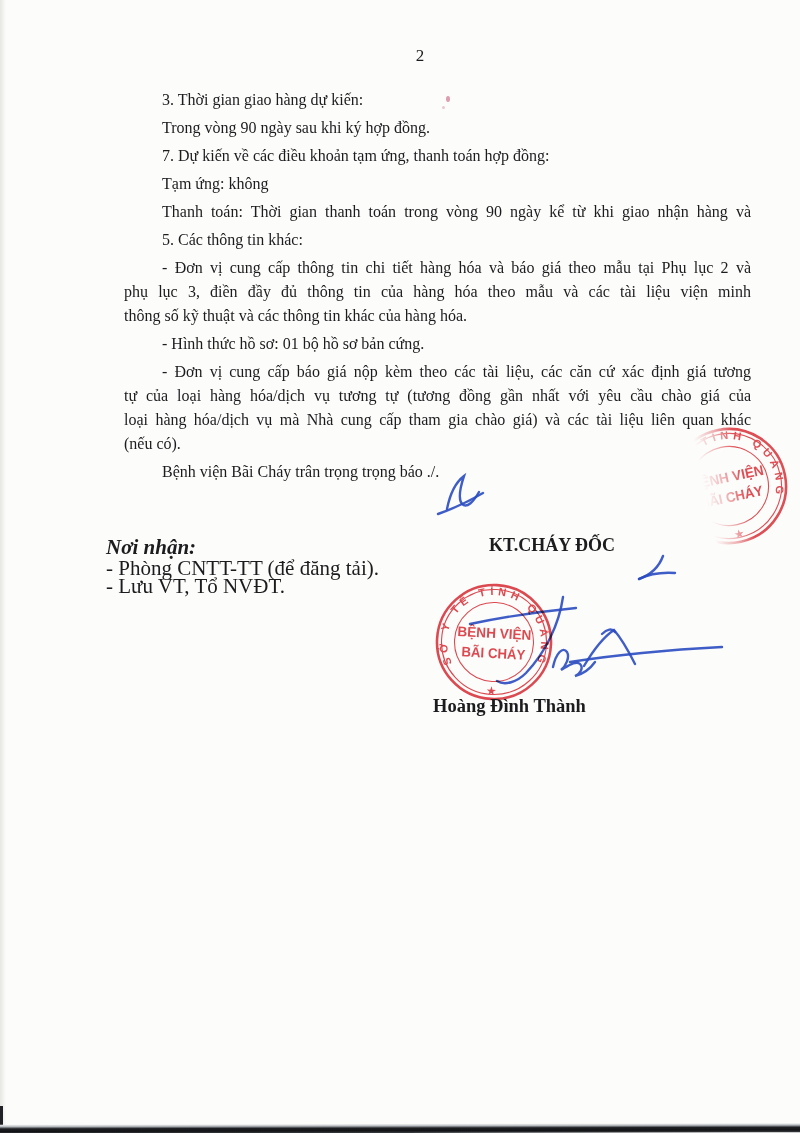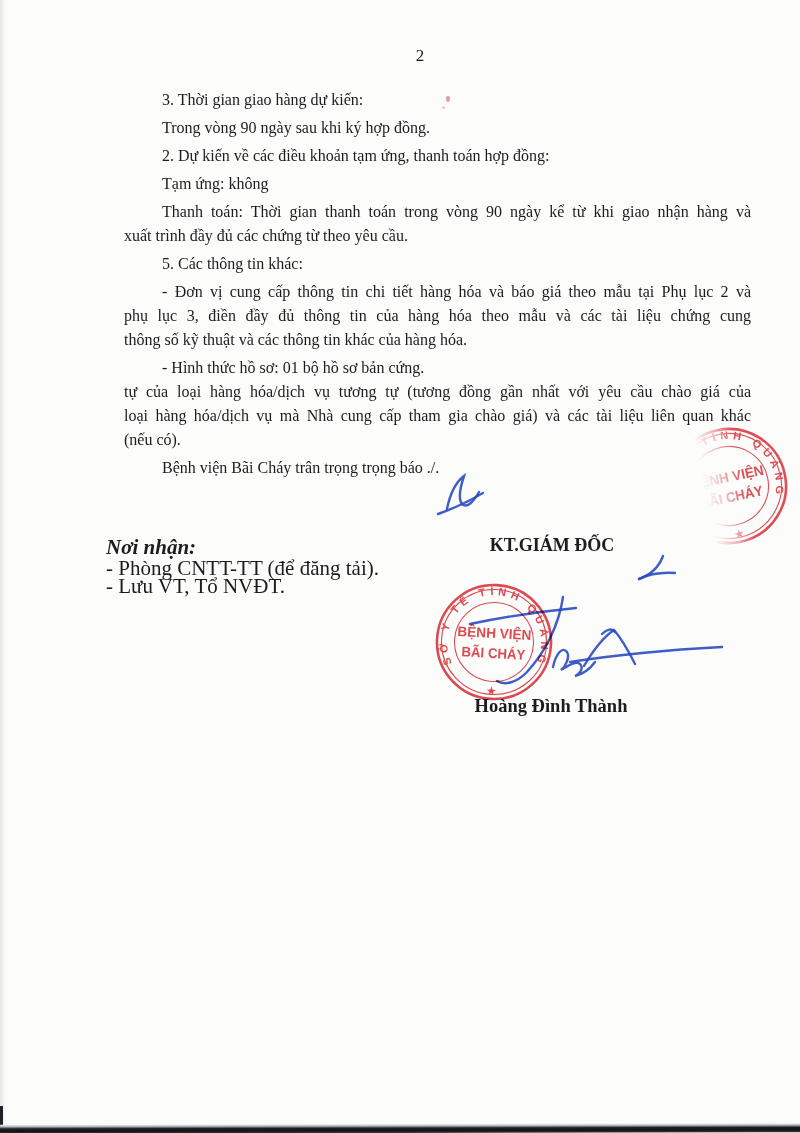--- a/index.html
+++ b/index.html
@@ -15,21 +15,21 @@
     font-size:17px;}
   .body-text{position:absolute;left:110px;top:88px;width:627px;font-size:16px;margin-left:14px;}
   .line{height:24px;line-height:24px;white-space:normal;}
   .line.ps{margin-top:4px;}
   .line.indent{padding-left:38px;}
   .line.justify{text-align:justify;text-align-last:justify;}
   .recipients{position:absolute;left:106px;top:538px;font-size:21px;line-height:18.5px;}
   .rec-heading{font-weight:bold;font-style:italic;margin-bottom:2px;}
   .sig-titles{position:absolute;left:452px;top:534px;width:200px;text-align:center;
     font-weight:bold;font-size:18px;line-height:23px;}
-  .signer-name{position:absolute;left:451px;top:696px;width:200px;text-align:center;
+  .signer-name{position:absolute;left:433px;top:696px;width:200px;
     font-weight:bold;font-size:18.5px;}
   .stamp{position:absolute;mix-blend-mode:multiply;}
   .stamp-main{left:432px;top:580px;transform:rotate(3deg);opacity:.92;}
   .stamp-partial{left:667px;top:424px;transform:rotate(-12deg);opacity:.9;
     -webkit-mask-image:linear-gradient(90deg,transparent 30%,rgba(0,0,0,.45) 48%,#000 62%);
     mask-image:linear-gradient(90deg,transparent 30%,rgba(0,0,0,.45) 48%,#000 62%);}
   .stamp circle{fill:none;stroke:#dd3b43;}
   .ring-outer{stroke-width:2.6;}
   .ring-mid{stroke-width:1.1;}
   .ring-core{stroke-width:1.1;}
@@ -54,43 +54,43 @@
 
 <div class="page">
 
   <div class="edge-shade"></div>
 
   <div class="page-number">2</div>
 
   <div class="body-text">
     <div class="line indent">3. Thời gian giao hàng dự kiến:</div>
     <div class="line indent ps">Trong vòng 90 ngày sau khi ký hợp đồng.</div>
-    <div class="line indent ps">2. Dự kiến về các điều khoản tạm ứng, thanh toán hợp đồng:</div>
+    <div class="line indent ps">7. Dự kiến về các điều khoản tạm ứng, thanh toán hợp đồng:</div>
     <div class="line indent ps">Tạm ứng: không</div>
     <div class="line indent ps justify">Thanh toán: Thời gian thanh toán trong vòng 90 ngày kể từ khi giao nhận hàng và</div>
-    <div class="line">xuất trình đầy đủ các chứng từ theo yêu cầu.</div>
     <div class="line indent ps">5. Các thông tin khác:</div>
     <div class="line indent ps justify">- Đơn vị cung cấp thông tin chi tiết hàng hóa và báo giá theo mẫu tại Phụ lục 2 và</div>
-    <div class="line justify">phụ lục 3, điền đầy đủ thông tin của hàng hóa theo mẫu và các tài liệu chứng cung</div>
+    <div class="line justify">phụ lục 3, điền đầy đủ thông tin của hàng hóa theo mẫu và các tài liệu viện minh</div>
     <div class="line">thông số kỹ thuật và các thông tin khác của hàng hóa.</div>
     <div class="line indent ps">- Hình thức hồ sơ: 01 bộ hồ sơ bản cứng.</div>
+    <div class="line indent ps justify">- Đơn vị cung cấp báo giá nộp kèm theo các tài liệu, các căn cứ xác định giá tương</div>
     <div class="line justify">tự của loại hàng hóa/dịch vụ tương tự (tương đồng gần nhất với yêu cầu chào giá của</div>
     <div class="line justify">loại hàng hóa/dịch vụ mà Nhà cung cấp tham gia chào giá) và các tài liệu liên quan khác</div>
     <div class="line">(nếu có).</div>
     <div class="line indent ps">Bệnh viện Bãi Cháy trân trọng trọng báo ./.</div>
   </div>
 
   <div class="recipients">
     <div class="rec-heading">Nơi nhận:</div>
     <div>- Phòng CNTT-TT (để đăng tải).</div>
     <div>- Lưu VT, Tổ NVĐT.</div>
   </div>
 
   <div class="sig-titles">
-    <div>KT.GIÁM ĐỐC</div>
+    <div>KT.CHÁY ĐỐC</div>
   </div>
 
   <svg class="stamp stamp-partial" width="124" height="124" viewBox="-62 -62 124 124">
     <circle class="ring-outer" r="57"></circle>
     <circle class="ring-mid" r="52.5"></circle>
     <circle class="ring-core" r="39.5"></circle>
     <path id="arcB" d="M -40.7 23.5 A 47 47 0 1 1 40.7 23.5" fill="none"></path>
     <text class="ring-text"><textPath href="#arcB" startOffset="0" textLength="242" lengthAdjust="spacing">SỞ Y TẾ TỈNH QUẢNG NINH</textPath></text>
     <text class="star" x="0" y="53" text-anchor="middle">★</text>
     <text class="ctr1" x="0" y="-4" text-anchor="middle" textLength="74" lengthAdjust="spacingAndGlyphs">BỆNH VIỆN</text>

